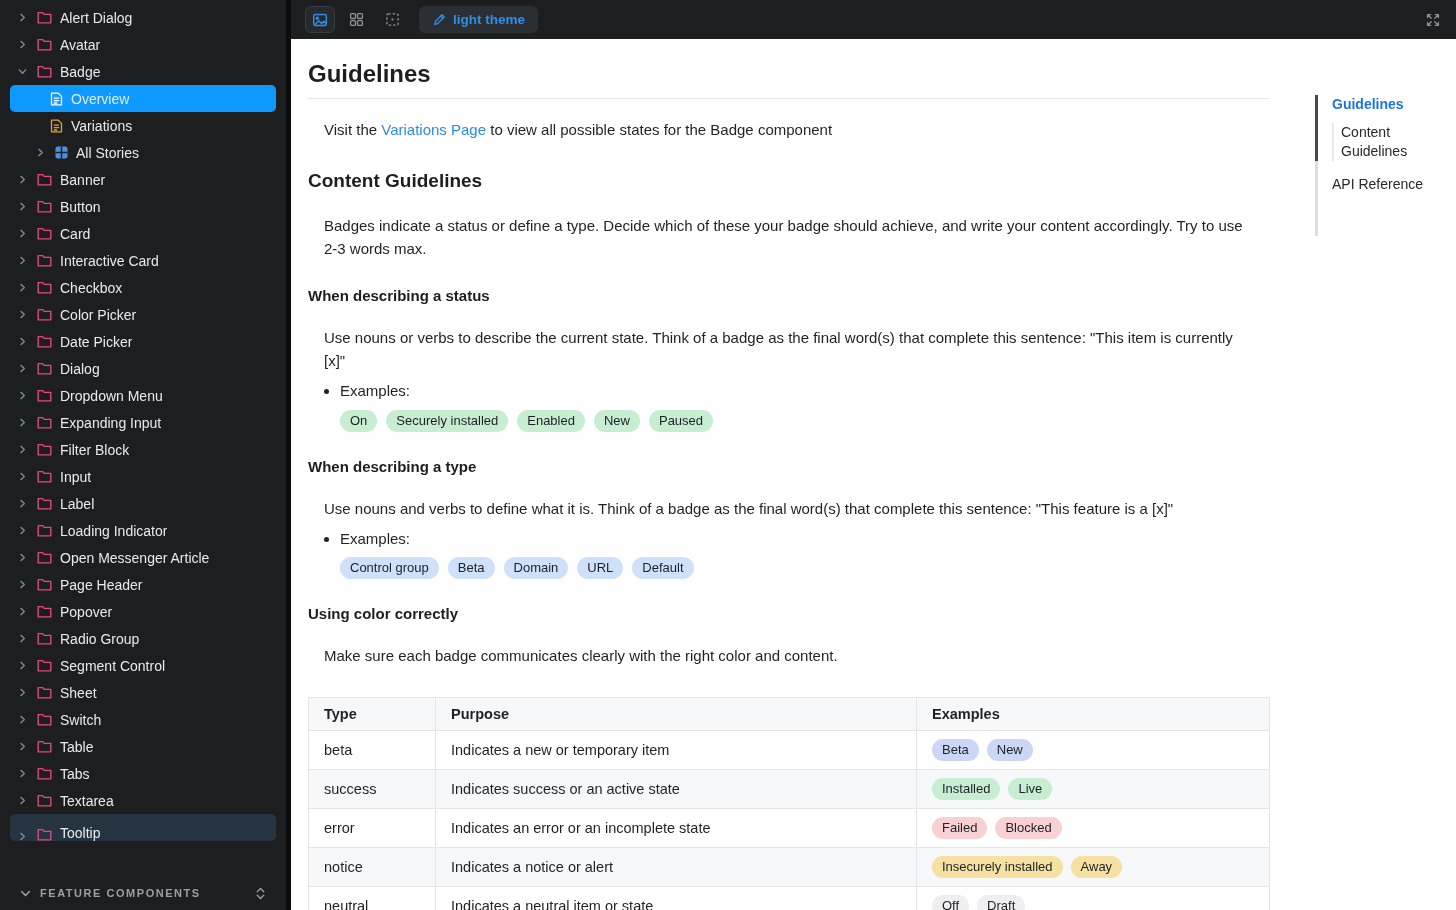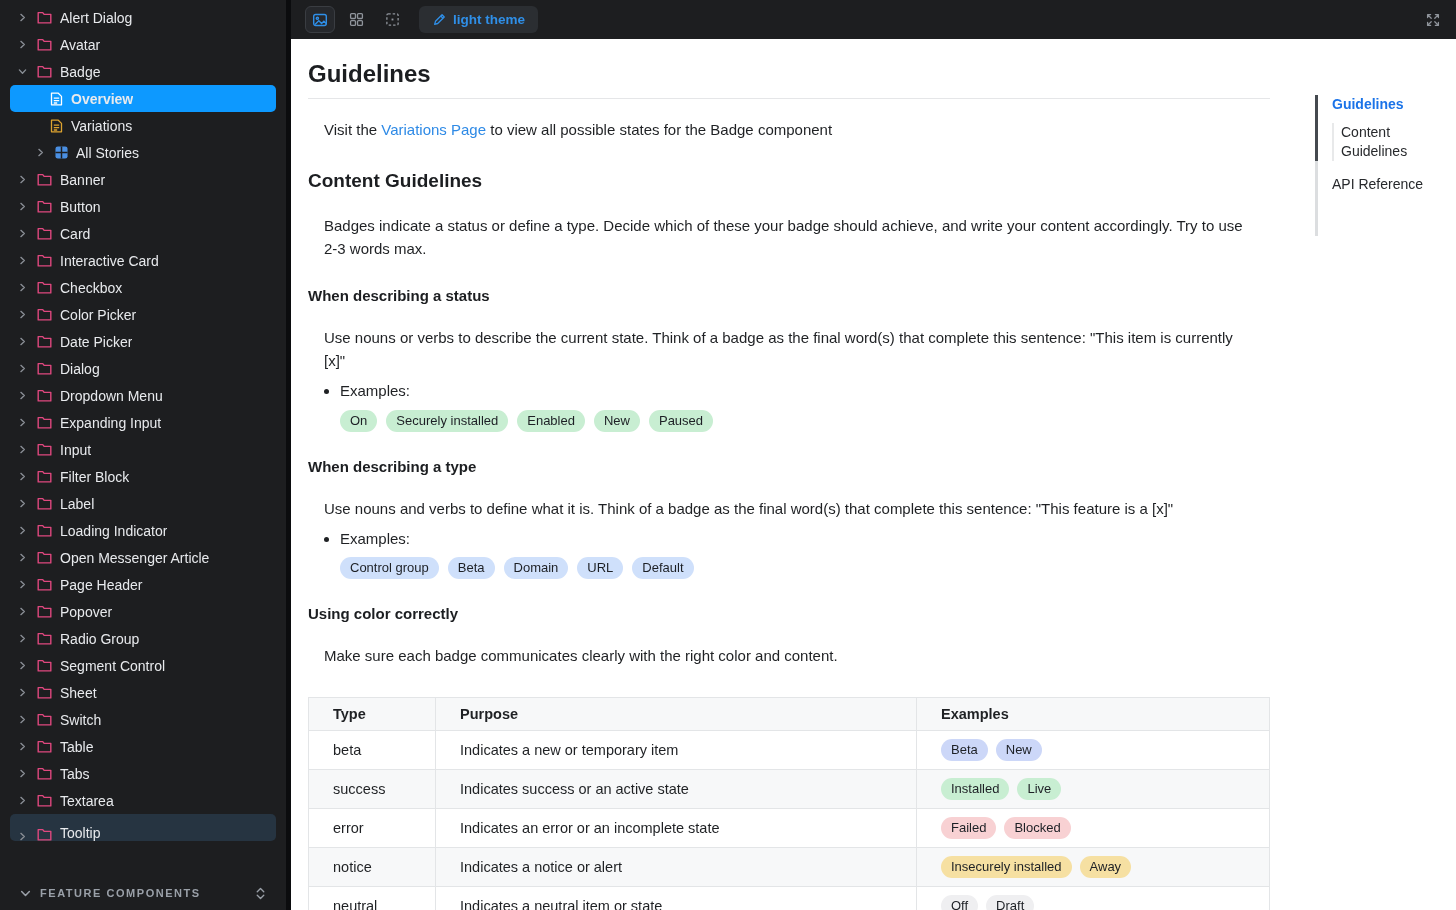--- a/index.html
+++ b/index.html
@@ -22,21 +22,21 @@
   .srow {
     display: flex; align-items: center;
     height: 27px; margin: 0 10px; padding-left: 8px;
     gap: 8px; border-radius: 5px;
     color: #e8eaed; font-size: 14px; cursor: pointer; white-space: nowrap;
   }
   .srow .chev { width: 11px; display: flex; align-items: center; color: #8a8f96; }
   .srow .ficon, .srow .dicon { display: flex; align-items: center; }
   .srow.child { padding-left: 40px; }
   .srow.child-exp { padding-left: 26px; }
-  .srow.sel { background: var(--accent); font-weight: 700; text-align: right; }
+  .srow.sel { background: var(--accent); font-weight: 400; text-align: right; }
   .srow.hl { background: #263441; align-items: flex-end; }
   .slabel { overflow: hidden; text-overflow: ellipsis; }
   .sidebar-footer {
     height: 28px; display: flex; align-items: center;
     padding: 0 20px 6px 20px; gap: 9px;
   }
   .footer-label {
     flex: 1; color: #9aa0a8; font-size: 11px; font-weight: 700;
     letter-spacing: 0.14em;
   }
@@ -82,21 +82,21 @@
     color: #1d2025; white-space: nowrap;
   }
   .badge.success { background: var(--badge-success-bg); }
   .badge.info    { background: var(--badge-info-bg); }
   .badge.beta    { background: var(--badge-beta-bg); }
   .badge.error   { background: var(--badge-error-bg); }
   .badge.notice  { background: var(--badge-notice-bg); }
   .badge.neutral { background: var(--badge-neutral-bg); }
 
   table.guide { border-collapse: collapse; width: 962px; margin-top: 29px; font-size: 14.5px; }
-  table.guide th, table.guide td { border: 1px solid #e3e5e7; text-align: left; padding: 8px 24px; }
+  table.guide th, table.guide td { border: 1px solid #e3e5e7; text-align: left; padding: 8px 15px; }
   table.guide th { background: #f7f8f9; font-weight: 700; }
   table.guide tbody tr:nth-child(even) td { background: #f7f8f9; }
   col.c-type { width: 127px; } col.c-purpose { width: 481px; }
   td .badge-row { margin-top: 0; gap: 8px; }
 
   
   .toc { margin-left: 45px; padding-top: 56px; width: 150px; font-size: 14px; }
   .toc-group { border-left: 3px solid #45494f; padding-left: 14px; }
   .toc-link { display: block; color: #27292c; text-decoration: none; cursor: pointer; line-height: 1.35; }
   .toc-link.active { color: var(--toc-active); font-weight: 700; }
@@ -313,34 +313,34 @@
         <span class="chev">
           <svg width="9" height="9" viewBox="0 0 10 10" fill="none">
             <path d="M3.2 1.5L7 5L3.2 8.5" stroke="currentColor" stroke-width="1.5" stroke-linecap="round" stroke-linejoin="round"></path>
           </svg>
         </span>
         <span class="ficon">
           <svg width="15" height="13" viewBox="0 0 16 14" fill="none">
             <path d="M1.2 12.8V1.7h4.9l1.5 1.9h7.2v9.2H1.2z" stroke="#e0487f" stroke-width="1.5" stroke-linejoin="round"></path>
           </svg>
         </span>
+        <span class="slabel">Filter Block</span>
+      </div>
+      <div class="srow ">
+        <span class="chev">
+          <svg width="9" height="9" viewBox="0 0 10 10" fill="none">
+            <path d="M3.2 1.5L7 5L3.2 8.5" stroke="currentColor" stroke-width="1.5" stroke-linecap="round" stroke-linejoin="round"></path>
+          </svg>
+        </span>
+        <span class="ficon">
+          <svg width="15" height="13" viewBox="0 0 16 14" fill="none">
+            <path d="M1.2 12.8V1.7h4.9l1.5 1.9h7.2v9.2H1.2z" stroke="#e0487f" stroke-width="1.5" stroke-linejoin="round"></path>
+          </svg>
+        </span>
         <span class="slabel">Input</span>
-      </div>
-      <div class="srow ">
-        <span class="chev">
-          <svg width="9" height="9" viewBox="0 0 10 10" fill="none">
-            <path d="M3.2 1.5L7 5L3.2 8.5" stroke="currentColor" stroke-width="1.5" stroke-linecap="round" stroke-linejoin="round"></path>
-          </svg>
-        </span>
-        <span class="ficon">
-          <svg width="15" height="13" viewBox="0 0 16 14" fill="none">
-            <path d="M1.2 12.8V1.7h4.9l1.5 1.9h7.2v9.2H1.2z" stroke="#e0487f" stroke-width="1.5" stroke-linejoin="round"></path>
-          </svg>
-        </span>
-        <span class="slabel">Filter Block</span>
       </div>
       <div class="srow ">
         <span class="chev">
           <svg width="9" height="9" viewBox="0 0 10 10" fill="none">
             <path d="M3.2 1.5L7 5L3.2 8.5" stroke="currentColor" stroke-width="1.5" stroke-linecap="round" stroke-linejoin="round"></path>
           </svg>
         </span>
         <span class="ficon">
           <svg width="15" height="13" viewBox="0 0 16 14" fill="none">
             <path d="M1.2 12.8V1.7h4.9l1.5 1.9h7.2v9.2H1.2z" stroke="#e0487f" stroke-width="1.5" stroke-linejoin="round"></path>

